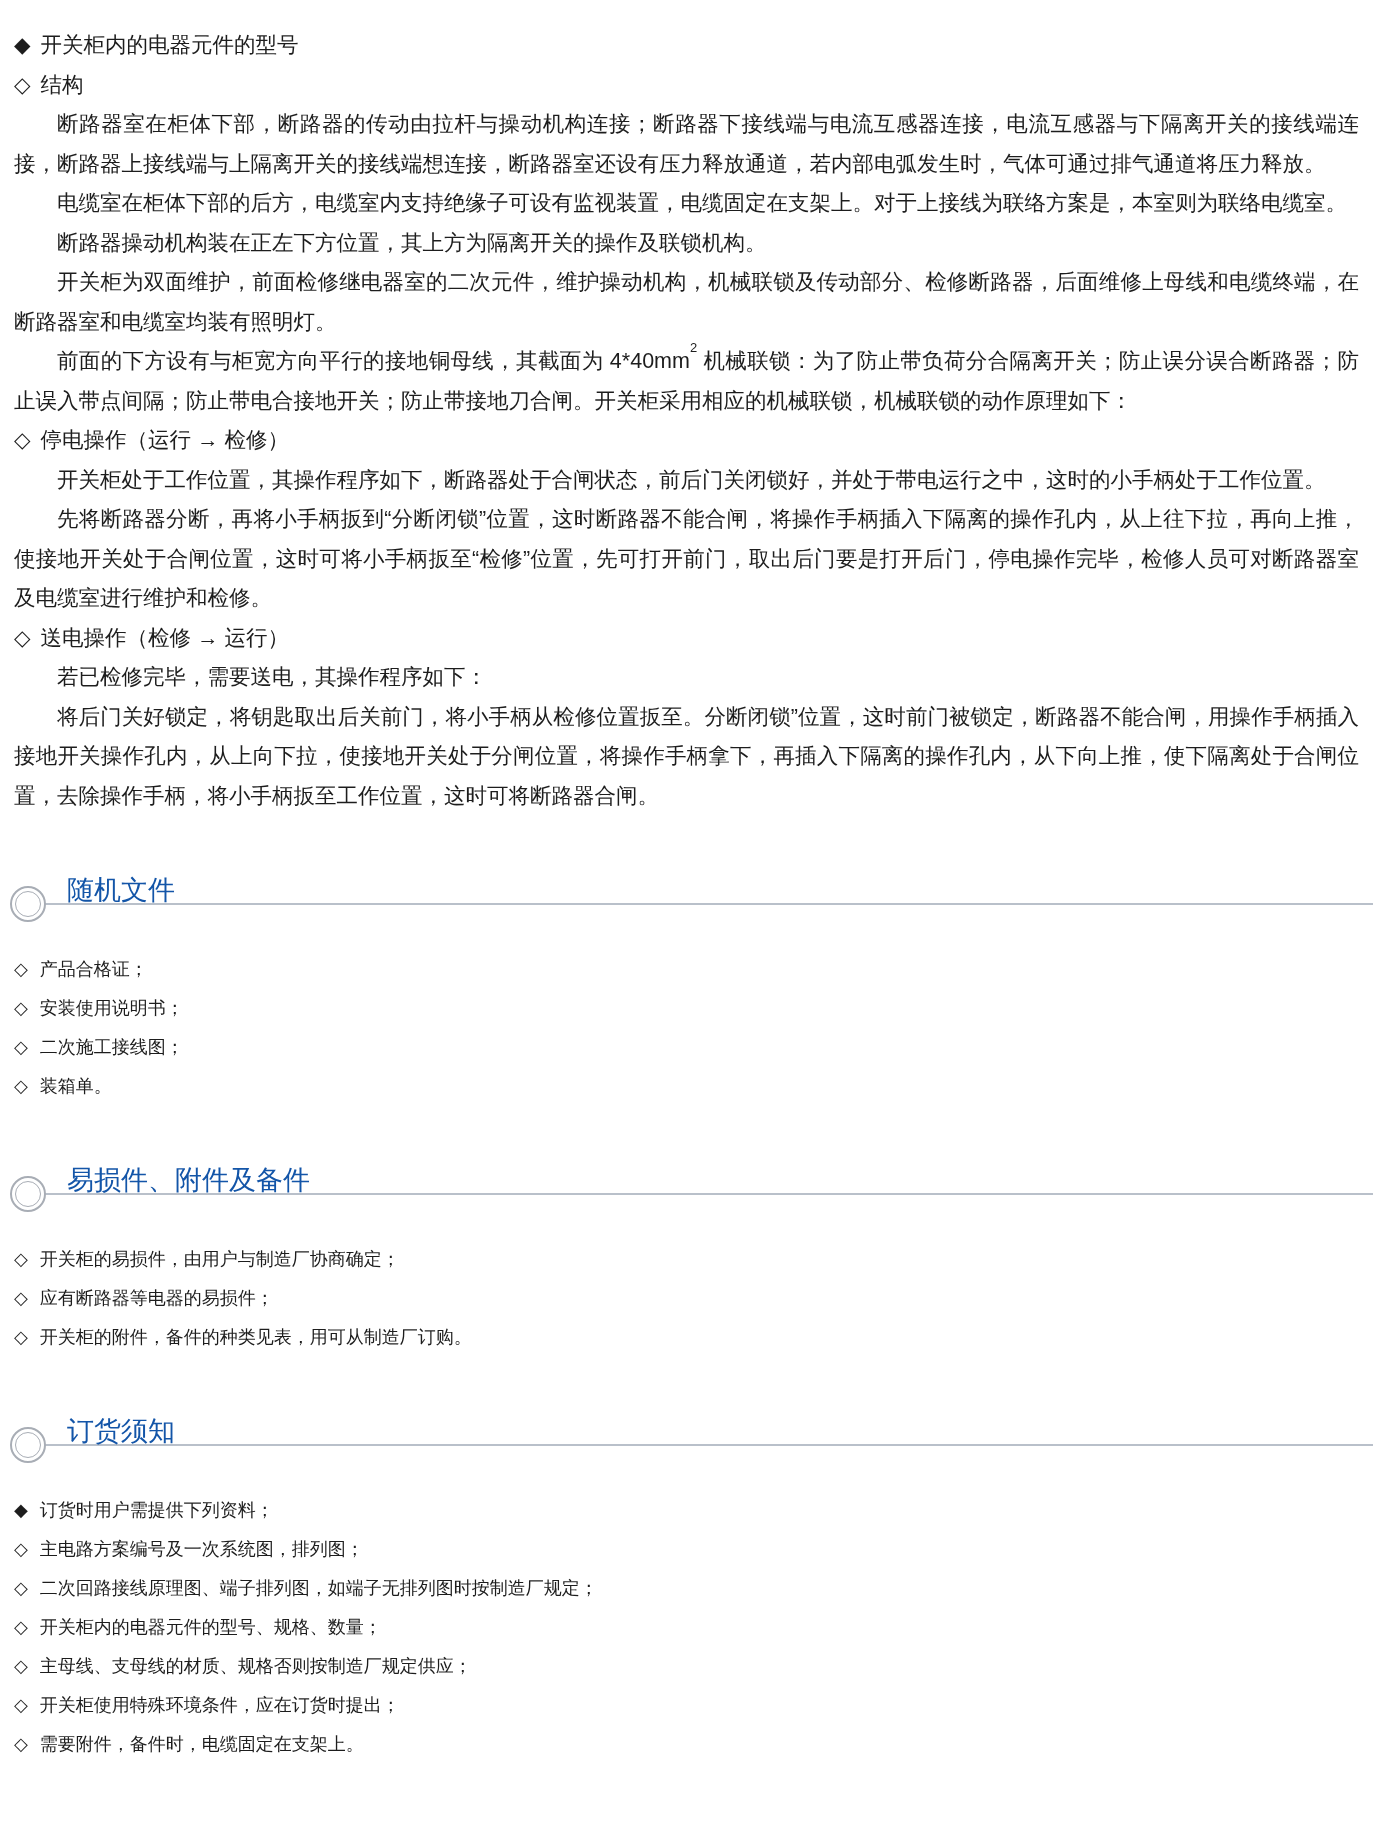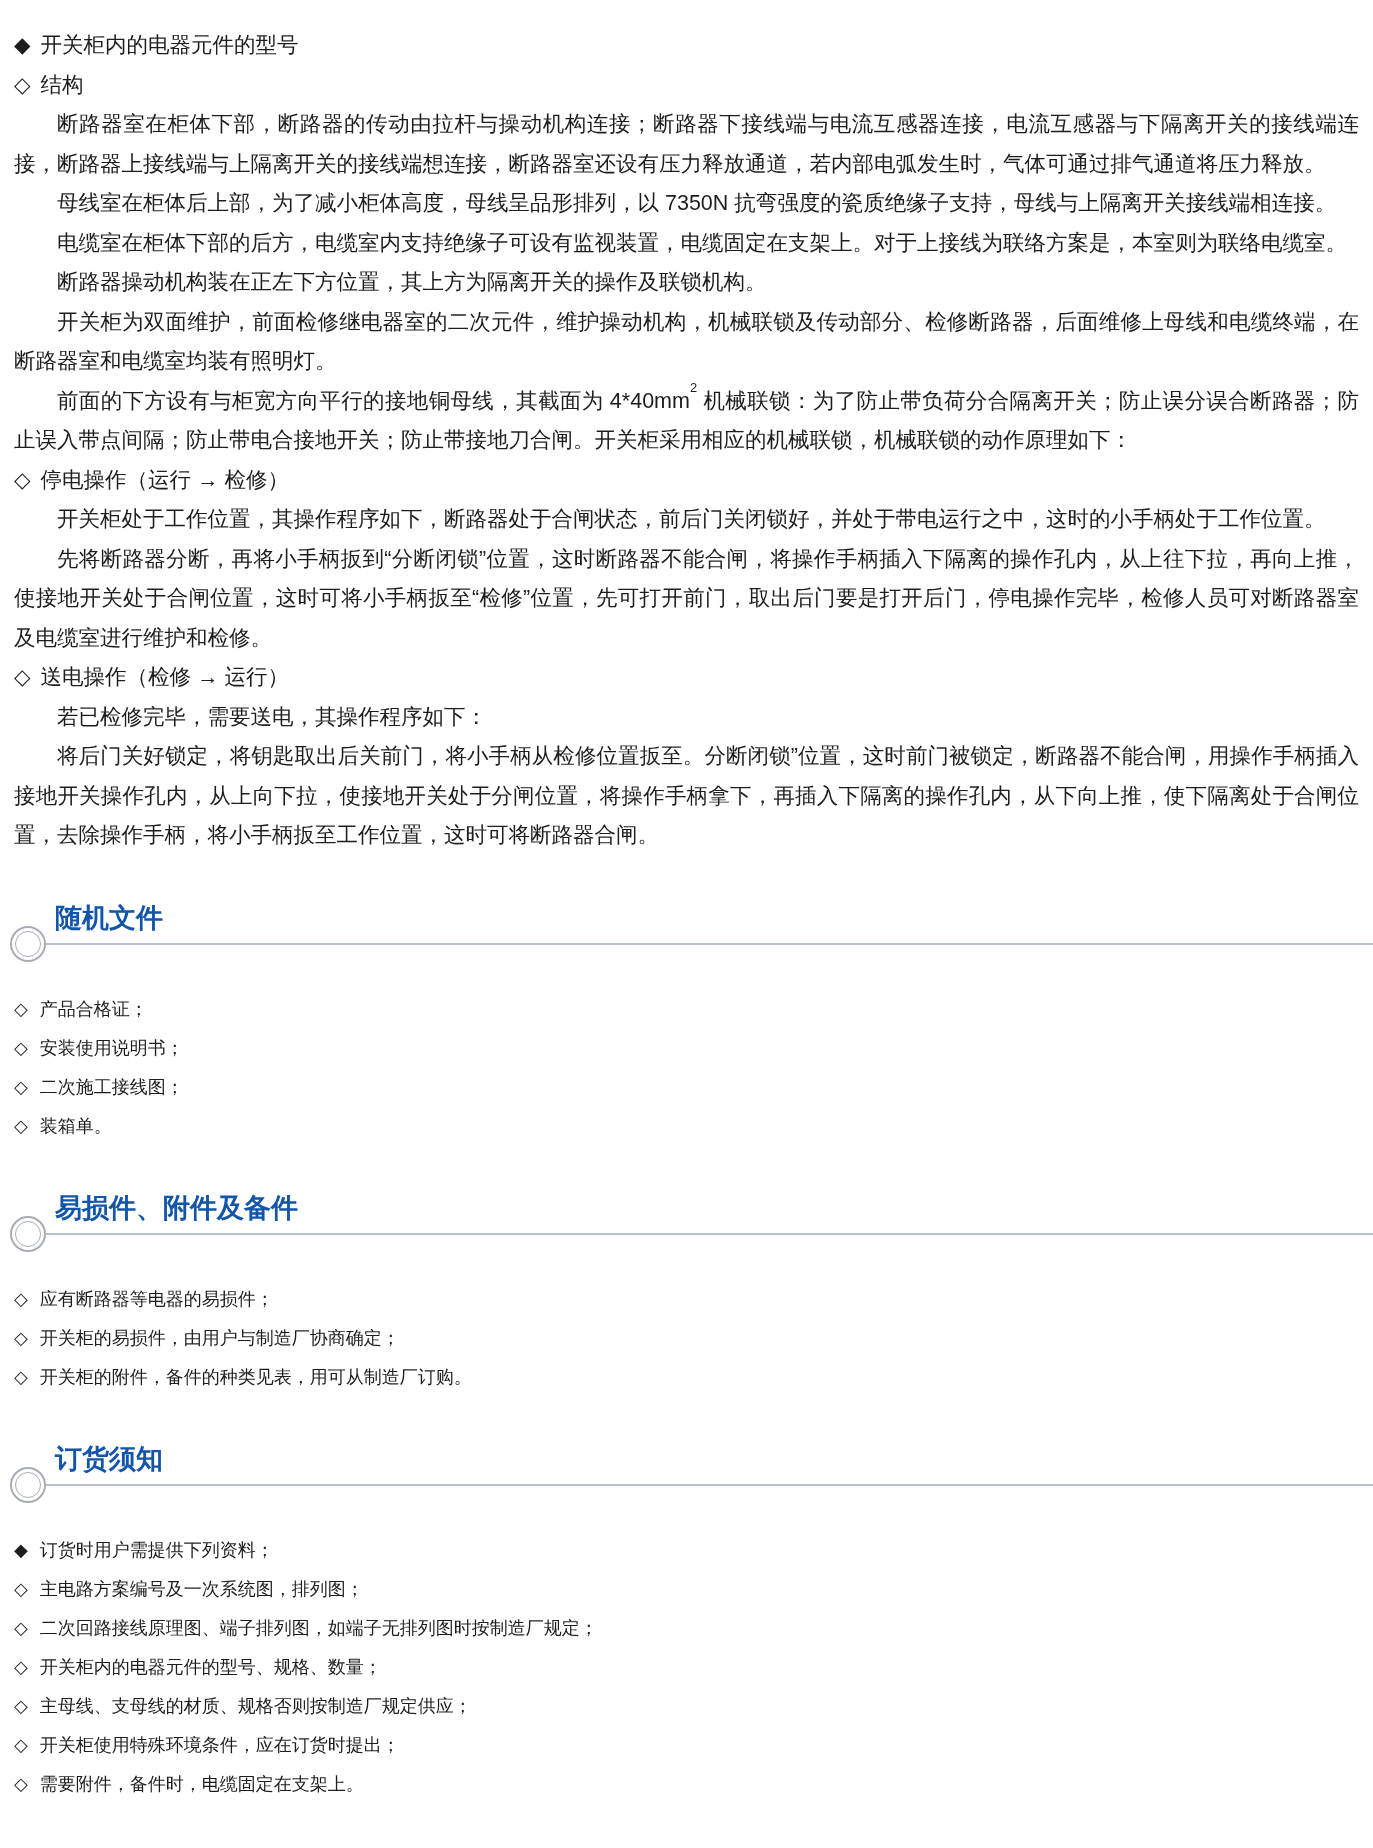--- a/index.html
+++ b/index.html
@@ -30,24 +30,24 @@
     position: relative;
     top: -1px;
   }
   
   .doc-section { margin-top: 46px; }
   .sec-head { position: relative; height: 62px; }
   .sec-title {
     position: absolute;
     left: 41px;
     top: 0;
-    margin: 0;
+    margin: 12px;
     font-size: 27px;
     line-height: 32px;
-    font-weight: 700;
+    font-weight: 400;
     color: #1355a8;
     z-index: 3;
   }
   .rule {
     position: absolute;
     left: 12px;
     right: -14px;
     top: 41px;
     height: 2px;
     background: #b9c0ca;
@@ -88,21 +88,20 @@
 </head>
 <body>
 
 <main>
 
   <section>
     <p class="para"><span class="marker">◆</span><span>开关柜内的电器元件的型号</span></p>
     <p class="para"><span class="marker">◇</span><span>结构</span></p>
 
     <p class="para indent">断路器室在柜体下部，断路器的传动由拉杆与操动机构连接；断路器下接线端与电流互感器连接，电流互感器与下隔离开关的接线端连接，断路器上接线端与上隔离开关的接线端想连接，断路器室还设有压力释放通道，若内部电弧发生时，气体可通过排气通道将压力释放。</p>
-    <p class="para indent">母线室在柜体后上部，为了减小柜体高度，母线呈品形排列，以 7350N 抗弯强度的瓷质绝缘子支持，母线与上隔离开关接线端相连接。</p>
     <p class="para indent">电缆室在柜体下部的后方，电缆室内支持绝缘子可设有监视装置，电缆固定在支架上。对于上接线为联络方案是，本室则为联络电缆室。</p>
     <p class="para indent">断路器操动机构装在正左下方位置，其上方为隔离开关的操作及联锁机构。</p>
     <p class="para indent">开关柜为双面维护，前面检修继电器室的二次元件，维护操动机构，机械联锁及传动部分、检修断路器，后面维修上母线和电缆终端，在断路器室和电缆室均装有照明灯。</p>
     <p class="para indent"><span>前面的下方设有与柜宽方向平行的接地铜母线，其截面为 4*40mm</span><sup class="sq">2</sup><span> 机械联锁：为了防止带负荷分合隔离开关；防止误分误合断路器；防止误入带点间隔；防止带电合接地开关；防止带接地刀合闸。开关柜采用相应的机械联锁，机械联锁的动作原理如下：</span></p>
 
     <p class="para"><span class="marker">◇</span><span>停电操作（运行 → 检修）</span></p>
     <p class="para indent">开关柜处于工作位置，其操作程序如下，断路器处于合闸状态，前后门关闭锁好，并处于带电运行之中，这时的小手柄处于工作位置。</p>
     <p class="para indent">先将断路器分断，再将小手柄扳到“分断闭锁”位置，这时断路器不能合闸，将操作手柄插入下隔离的操作孔内，从上往下拉，再向上推，使接地开关处于合闸位置，这时可将小手柄扳至“检修”位置，先可打开前门，取出后门要是打开后门，停电操作完毕，检修人员可对断路器室及电缆室进行维护和检修。</p>
 
     <p class="para"><span class="marker">◇</span><span>送电操作（检修 → 运行）</span></p>
@@ -124,22 +123,22 @@
     </ul>
   </section>
 
   <section class="doc-section">
     <div class="sec-head">
       <span class="ring"></span>
       <h2 class="sec-title">易损件、附件及备件</h2>
       <div class="rule"></div>
     </div>
     <ul class="item-list">
+      <li class="item"><span class="marker">◇</span><span>开关柜的易损件，由用户与制造厂协商确定；</span></li>
       <li class="item"><span class="marker">◇</span><span>应有断路器等电器的易损件；</span></li>
-      <li class="item"><span class="marker">◇</span><span>开关柜的易损件，由用户与制造厂协商确定；</span></li>
       <li class="item"><span class="marker">◇</span><span>开关柜的附件，备件的种类见表，用可从制造厂订购。</span></li>
     </ul>
   </section>
 
   <section class="doc-section">
     <div class="sec-head">
       <span class="ring"></span>
       <h2 class="sec-title">订货须知</h2>
       <div class="rule"></div>
     </div>

